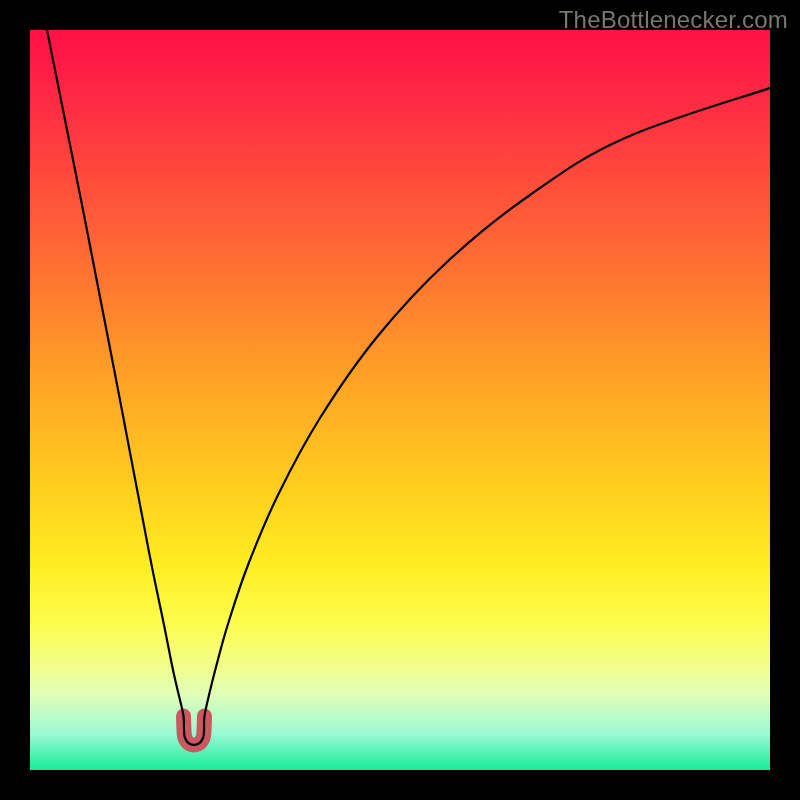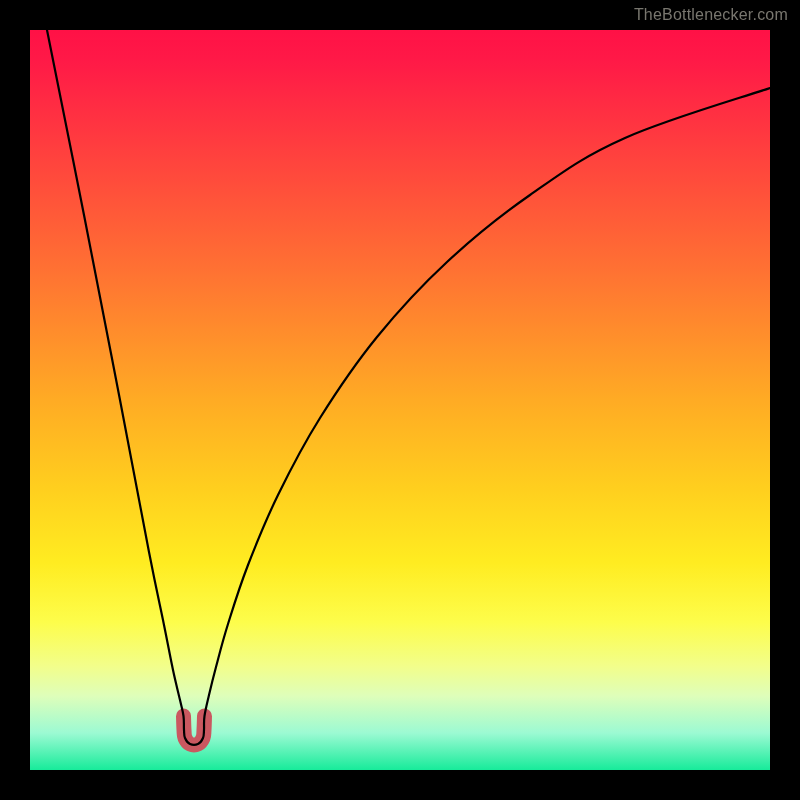--- a/index.html
+++ b/index.html
@@ -13,21 +13,21 @@
   .stage {
     position: relative;
     width: 800px;
     height: 800px;
   }
   .attribution {
     position: absolute;
     top: 6px;
     right: 12px;
     font-family: Arial, Helvetica, sans-serif;
-    font-size: 16px;
+    font-size: 24px;
     color: #79776f;
     letter-spacing: 0.2px;
     z-index: 20;
   }
   svg {
     position: absolute;
     left: 0;
     top: 0;
     width: 800px;
     height: 800px;

